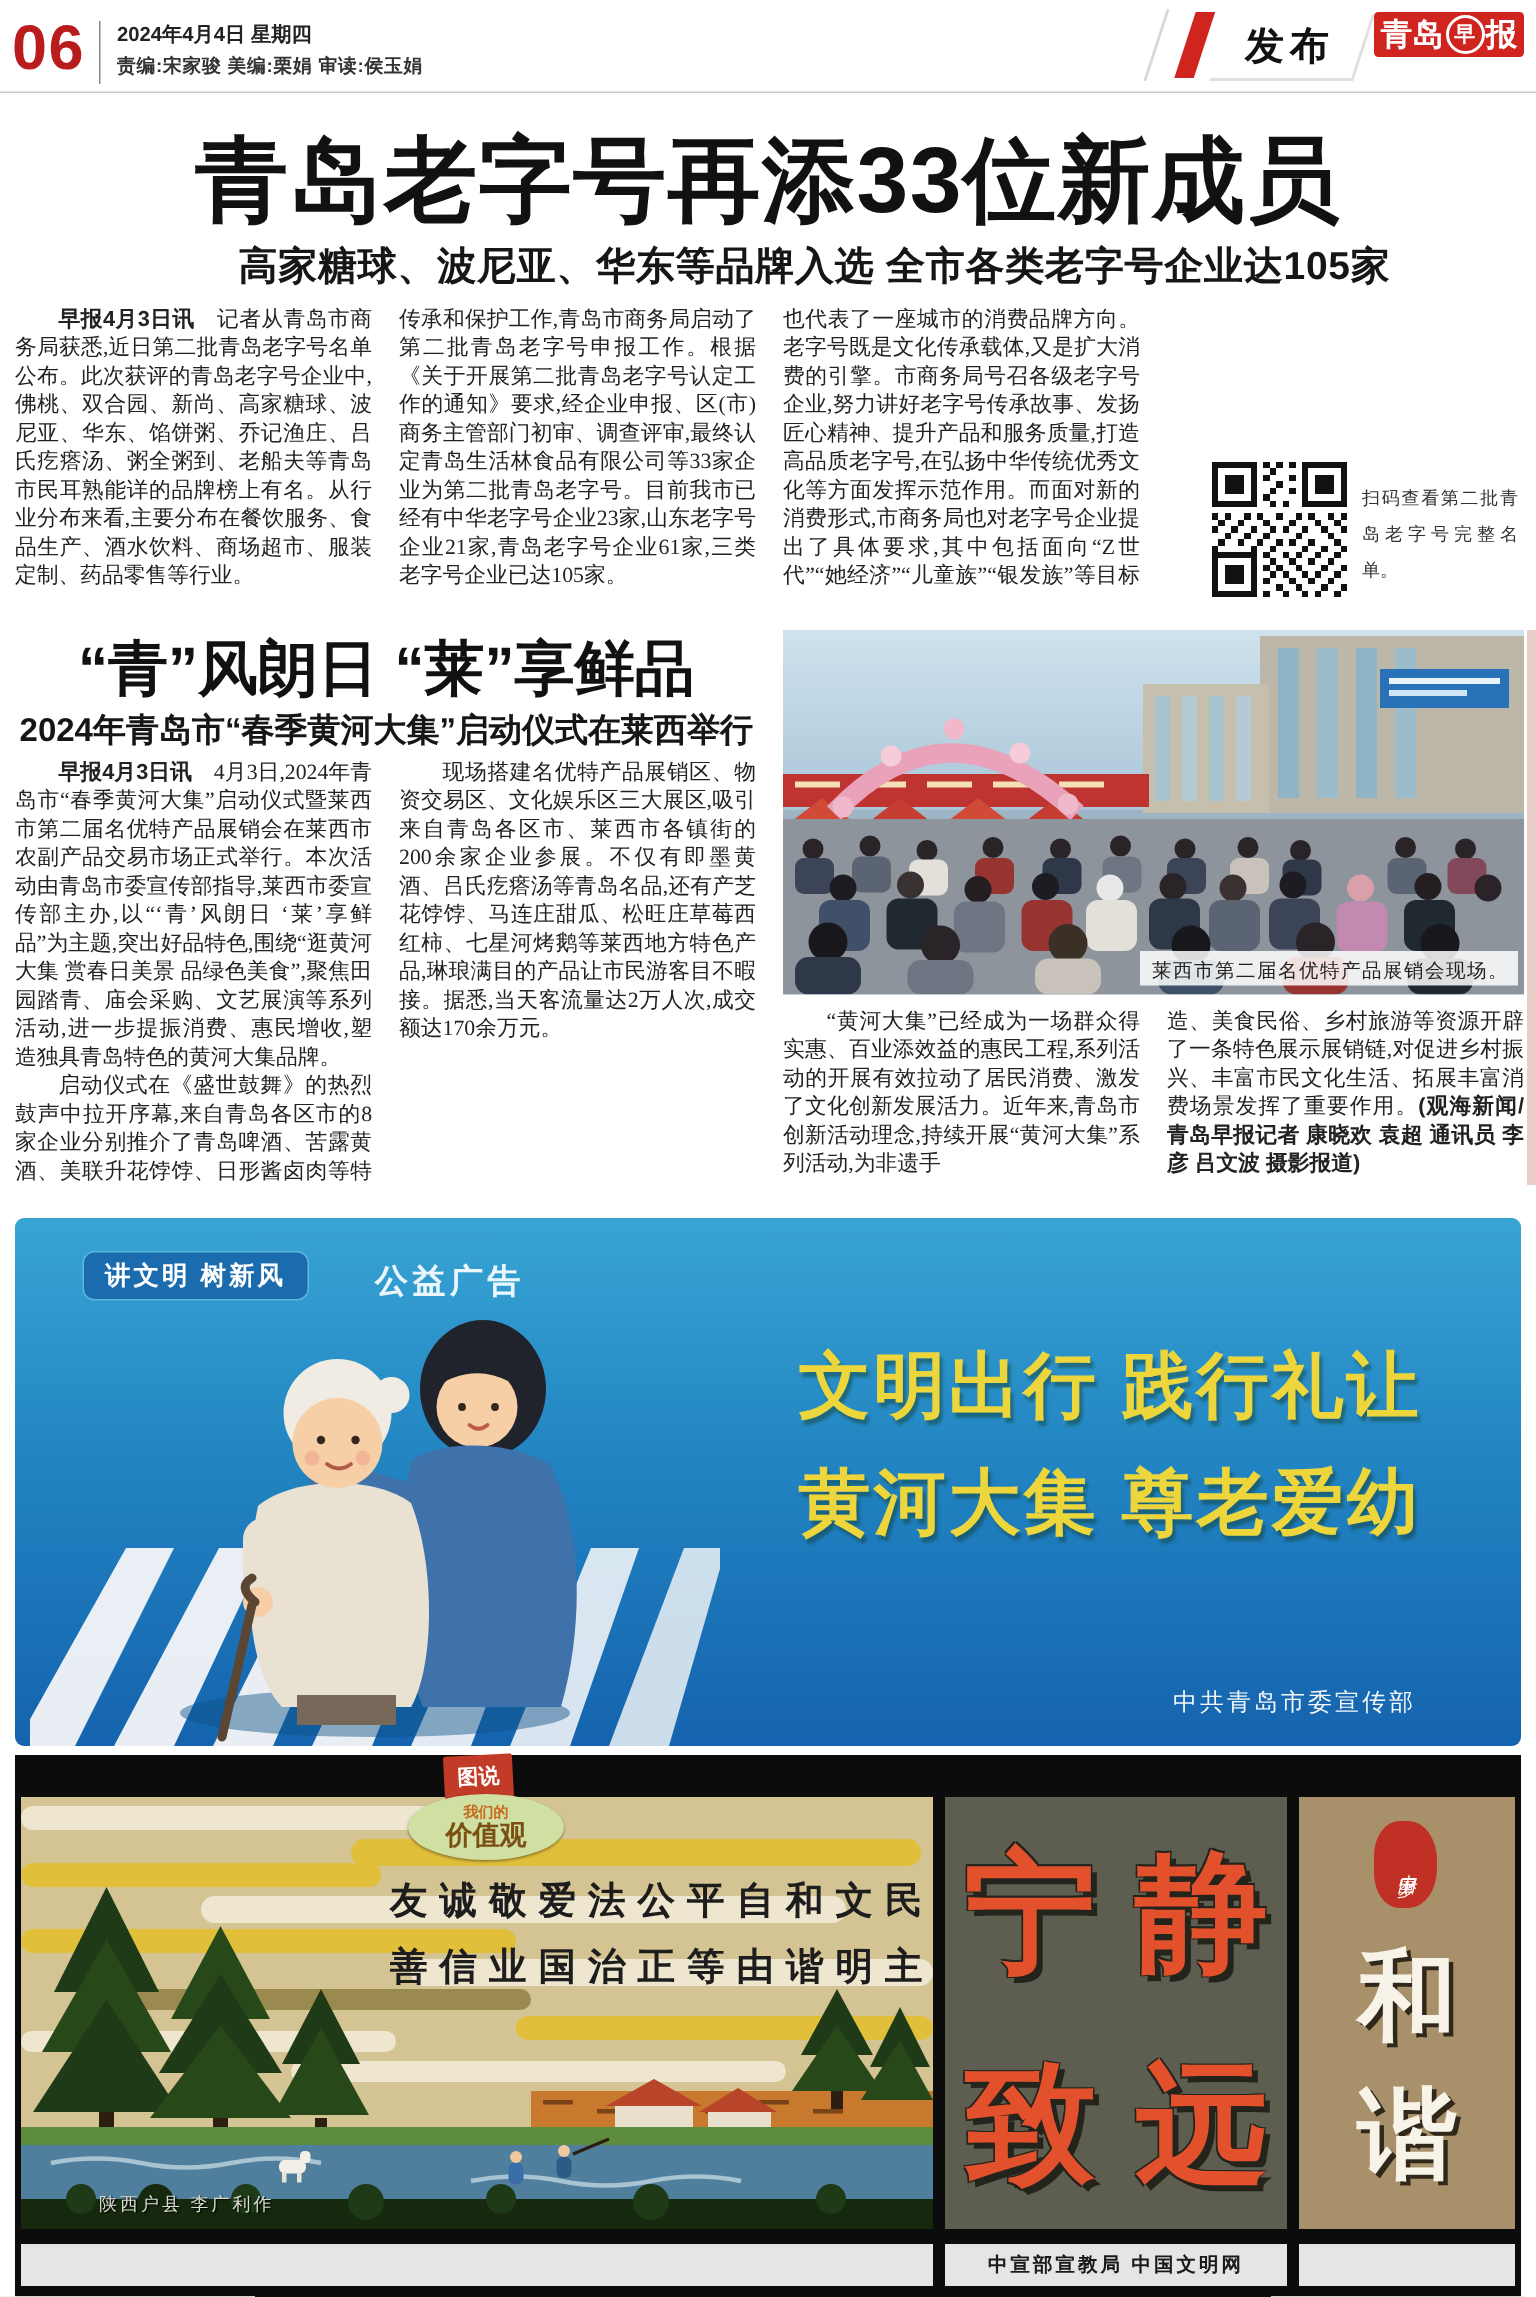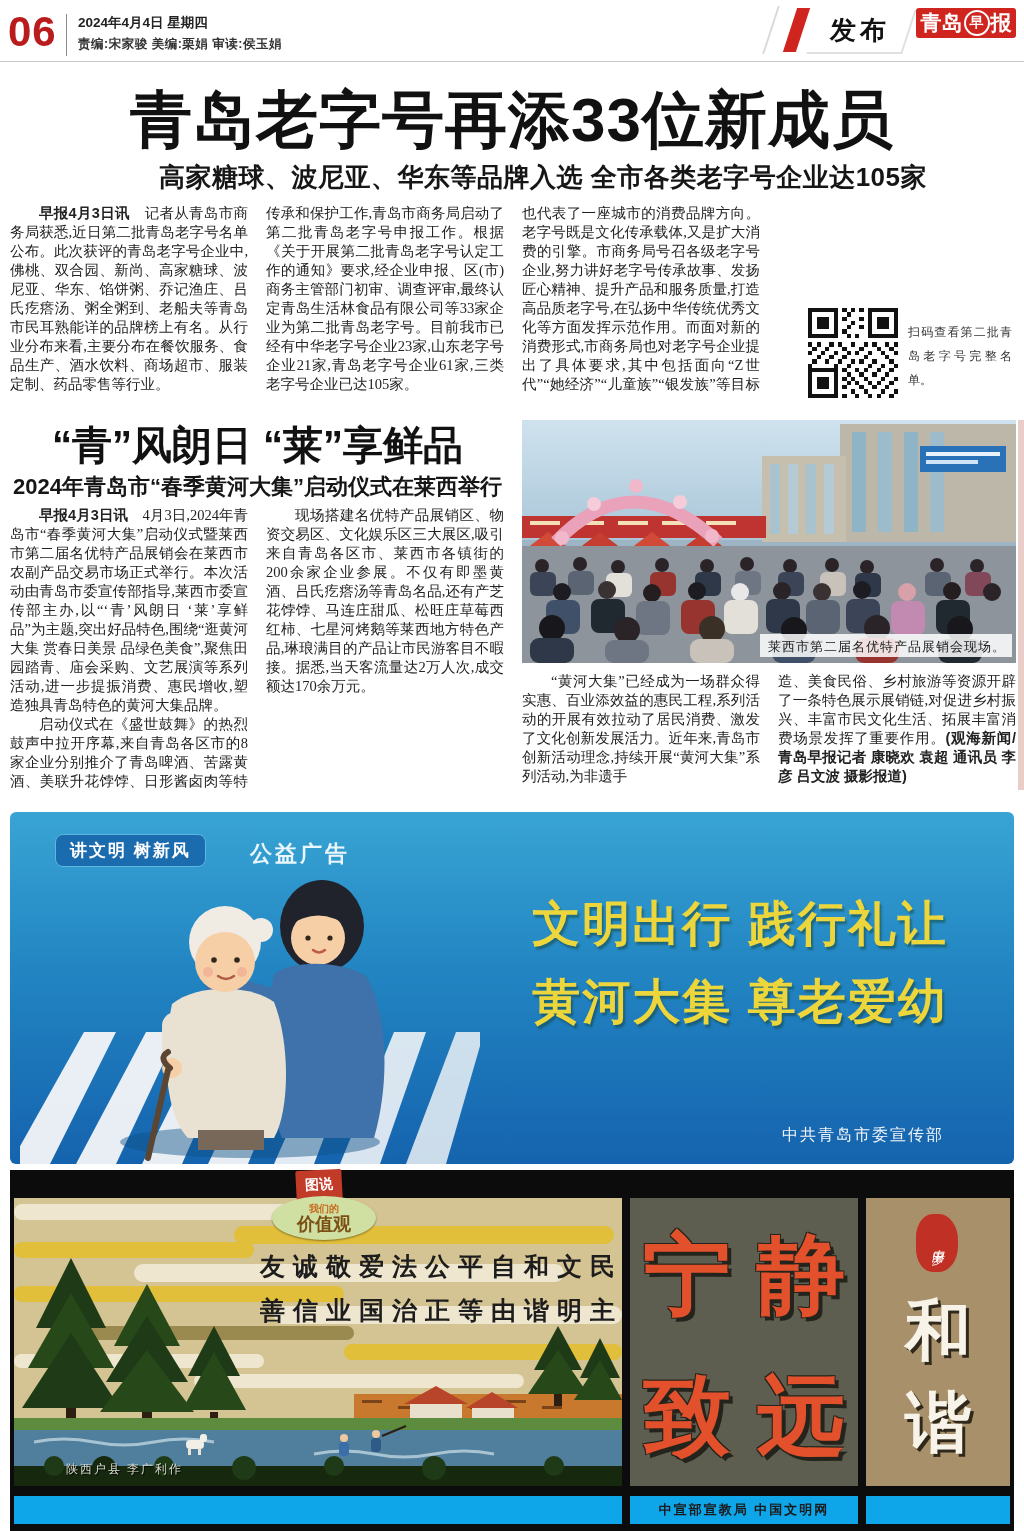--- a/index.html
+++ b/index.html
@@ -67,21 +67,21 @@
   .psa-s1{top:80px;} .psa-s2{top:158px;}
   .psa-credit{position:absolute;right:70px;bottom:18px;color:#f2f6f8;
        font-family:"Liberation Sans",sans-serif;font-size:16px;letter-spacing:2px;}
   .psa-art{position:absolute;left:10px;top:30px;}
   
   .bottom-ad{left:10px;top:1170px;width:1004px;height:361px;background:#0c0c0c;}
   .panel{position:absolute;overflow:hidden;}
   .panel-trees{left:4px;top:28px;width:608px;height:288px;background:#d5c493;}
   .panel-motto{left:620px;top:28px;width:228px;height:288px;background:#5d5d50;}
   .panel-harmony{left:856px;top:28px;width:144px;height:288px;background:#a8906a;}
-  .strip{position:absolute;top:326px;height:28px;background:#0ea5e9;}
+  .strip{position:absolute;top:326px;height:28px;background:#e5e5e5;}
   .strip-left{left:4px;width:608px;}
   .strip-mid{left:620px;width:228px;display:flex;align-items:center;justify-content:center;
        font-family:"Liberation Sans",sans-serif;font-size:13px;font-weight:bold;color:#1a1a1a;letter-spacing:2px;}
   .strip-right{left:856px;width:144px;}
   .seal{position:absolute;left:286px;top:0px;width:46px;height:30px;background:#c23a28;color:#fff;
        display:flex;align-items:center;justify-content:center;font-size:14px;font-weight:bold;
        font-family:"DejaVu Serif",serif;transform:rotate(-3deg);z-index:5;border-radius:2px;}
   .oval{position:absolute;left:262px;top:26px;width:104px;height:44px;background:#cfe0a2;border-radius:50%;
        display:flex;flex-direction:column;align-items:center;justify-content:center;z-index:5;
        box-shadow:0 1px 2px rgba(0,0,0,.4);}

